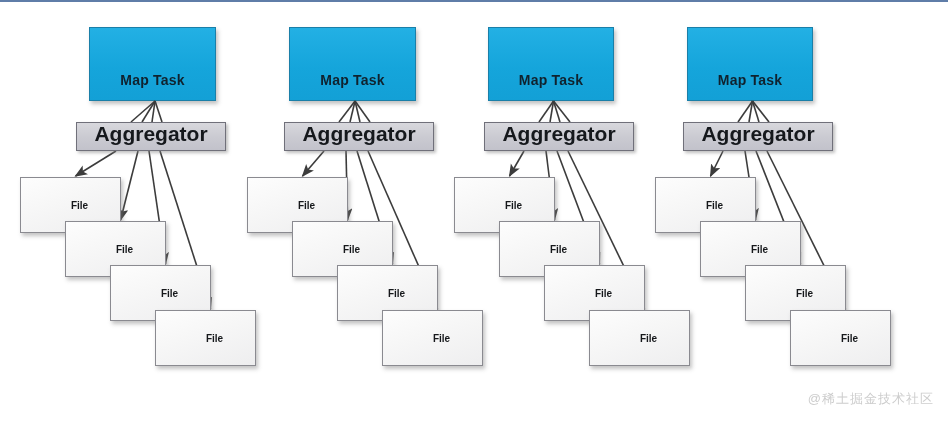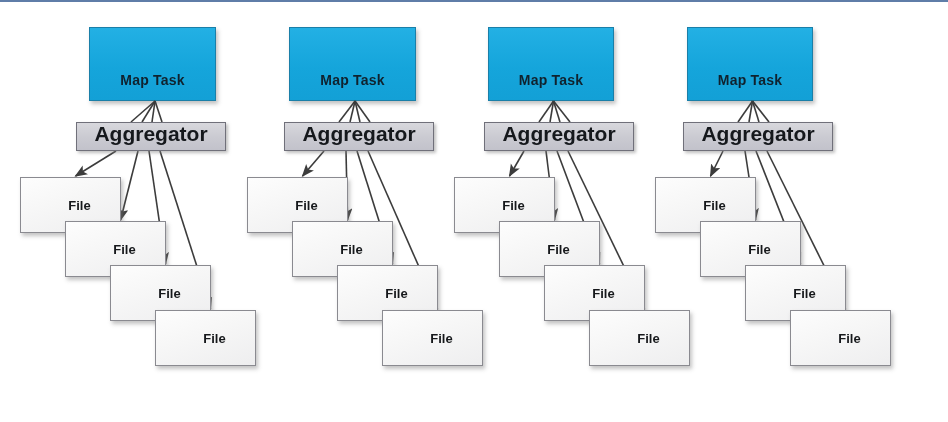--- a/index.html
+++ b/index.html
@@ -77,21 +77,21 @@
     box-shadow: 2px 3px 4px rgba(125,125,125,0.45);
   }
   .file-label {
     position: absolute;
     left: 0;
     right: 0;
     top: 50%;
     transform: translateY(-46%);
     text-align: center;
     padding-left: 18px;
-    font-size: 13px;
+    font-size: 10px;
     font-weight: bold;
     color: #16181b;
   }
   #watermark {
     position: absolute;
     z-index: 20;
     right: 14px;
     bottom: 14px;
     font-size: 13px;
     color: #cdcdcd;
@@ -216,13 +216,14 @@
         <div class="file-label">File</div>
       </div>
       <div class="map-task" style="left: 687px; top: 27px; width: 126px; height: 74px;">
         <span class="map-task-label">Map Task</span>
       </div>
       <div class="aggregator" style="left: 683px; top: 122px; width: 150px; height: 29px;">
         <span class="aggregator-label">Aggregator</span>
       </div>
     </div>
 
+  <div id="watermark">@稀土掘金技术社区</div>
 </div>
 
 </body></html>

